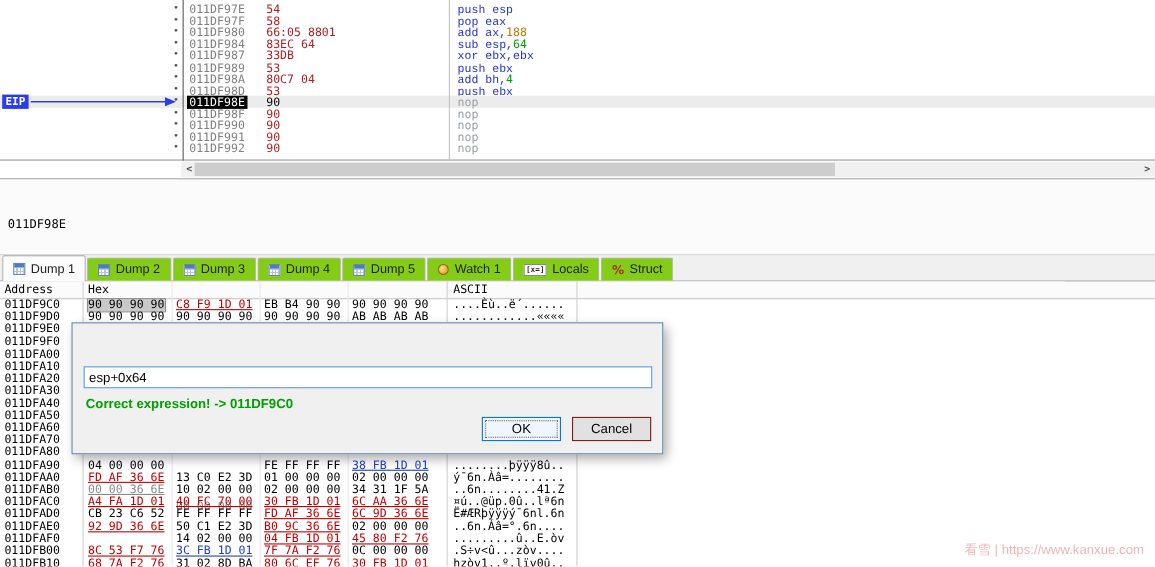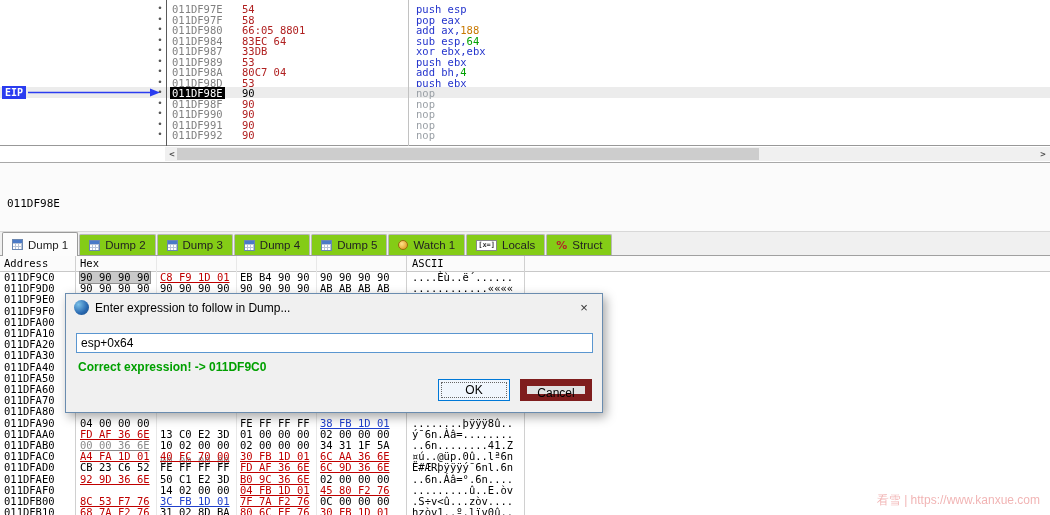--- a/index.html
+++ b/index.html
@@ -15,21 +15,21 @@
   #vl2 { left:408px; background:#c2c2c2; }
   .drow { position:absolute; left:0; width:100%; height:10.5px; line-height:10.5px;
           font:10.5px "DejaVu Sans Mono", monospace; white-space:pre; }
   .drow.current { background:#ececec; }
   .ddot  { position:absolute; left:154px; width:12px; text-align:center; color:#555; font-size:9px; }
   .daddr { position:absolute; left:172px; color:#808080; }
   .daddr.cur { background:#000; color:#fff; left:170px; padding:0 2px; }
   .dbytes { position:absolute; left:242px; color:#b02020; }
   .dbytes.curb { color:#000; }
   .dinstr { position:absolute; left:416px; }
-  .t-i   { color:#2333cc; }
+  .t-i   { color:#2333cc;font-family:Liberation Mono, monospace; }
   .t-n1  { color:#c87800; }
   .t-n2  { color:#00a000; }
   .t-nop { color:#9aa0a6; }
   #eip-label { position:absolute; left:2px; top:86px; background:#2a3cf0; color:#fff;
                font:bold 10px "DejaVu Sans Mono", monospace; padding:1px 3px; }
   #eip-arrow { position:absolute; left:0; top:0; }
 
   
   #hscroll { position:absolute; left:165px; top:147px; width:885px; height:14px; background:#f0f0f0; }
   .sb-btn { position:absolute; top:0; width:14px; height:14px; text-align:center;
@@ -91,21 +91,21 @@
               background: radial-gradient(circle at 30% 30%, #7ac0e8, #2868b0 60%, #184a80); }
   .dlg-title-text { flex:0 1 auto; }
   .dlg-close { margin-left:auto; width:32px; height:27px; text-align:center; line-height:27px;
                font-size:13px; color:#333; }
   .dlg-input { position:absolute; left:10px; top:39px; width:517px; height:20px;
                border:1px solid #5a96d0; background:#fff; font:12px "Liberation Sans", sans-serif;
                padding:0 4px; color:#000; }
   .dlg-msg { position:absolute; left:12px; top:66px; font:bold 12px "Liberation Sans", sans-serif; color:#00a000; }
   .dlg-btn { position:absolute; top:85px; width:72px; height:22px; font:12px "Liberation Sans", sans-serif; }
   .dlg-ok { left:372px; background:#f0f6fd; border:1px solid #0078d7; outline:1px dotted #666; outline-offset:-4px; }
-  .dlg-cancel { left:454px; background:#e1e1e1; border:7px solid #7f1d1d; }
+  .dlg-cancel { left:454px; background:#e1e1e1; border:1px solid #7f1d1d; }
 
   
   #watermark { position:absolute; right:10px; bottom:6px; font-size:12px; color:#e05858; opacity:0.45; }
 </style>
 </head>
 <body>
 
 <div id="disasm-pane">
   <div id="disasm-rows">
       <div class="drow" style="top: 3px;"><span class="ddot">•</span><span class="daddr">011DF97E</span><span class="dbytes">54</span><span class="dinstr"><span class="t-i">push esp</span></span></div>
@@ -212,24 +212,19 @@
       <div class="hrow" style="top: 179.2px;"><span class="haddr">011DFAC0</span><span class="hgrp s-r" style="left: 80px; text-decoration: underline;">A4 FA 1D 01</span><span class="hgrp s-r" style="left: 160px;">40 FC 70 00</span><span class="hgrp s-r" style="left: 240px;">30 FB 1D 01</span><span class="hgrp s-r" style="left: 320px;">6C AA 36 6E</span><span class="hascii">¤ú..@üp.0û..lª6n</span></div>
       <div class="hrow" style="top: 190.4px;"><span class="haddr">011DFAD0</span><span class="hgrp s-k" style="left: 80px;">CB 23 C6 52</span><span class="hgrp s-k" style="left: 160px;">FE FF FF FF</span><span class="hgrp s-r" style="left: 240px;">FD AF 36 6E</span><span class="hgrp s-r" style="left: 320px;">6C 9D 36 6E</span><span class="hascii">Ë#ÆRþÿÿÿý¯6nl.6n</span></div>
       <div class="hrow" style="top: 201.6px;"><span class="haddr">011DFAE0</span><span class="hgrp s-r" style="left: 80px;">92 9D 36 6E</span><span class="hgrp s-k" style="left: 160px;">50 C1 E2 3D</span><span class="hgrp s-r" style="left: 240px;">B0 9C 36 6E</span><span class="hgrp s-k" style="left: 320px;">02 00 00 00</span><span class="hascii">..6n.Áâ=°.6n....</span></div>
       <div class="hrow" style="top: 212.8px;"><span class="haddr">011DFAF0</span><span class="hgrp s-g" style="left: 80px;">00 00 00 00</span><span class="hgrp s-k" style="left: 160px;">14 02 00 00</span><span class="hgrp s-r" style="left: 240px;">04 FB 1D 01</span><span class="hgrp s-r" style="left: 320px;">45 80 F2 76</span><span class="hascii">.........û..E.òv</span></div>
       <div class="hrow" style="top: 224px;"><span class="haddr">011DFB00</span><span class="hgrp s-r" style="left: 80px;">8C 53 F7 76</span><span class="hgrp s-b" style="left: 160px;">3C FB 1D 01</span><span class="hgrp s-r" style="left: 240px;">7F 7A F2 76</span><span class="hgrp s-k" style="left: 320px;">0C 00 00 00</span><span class="hascii">.S÷v&lt;û...zòv....</span></div>
       <div class="hrow" style="top: 235.2px;"><span class="haddr">011DFB10</span><span class="hgrp s-r" style="left: 80px;">68 7A F2 76</span><span class="hgrp s-k" style="left: 160px;">31 02 8D BA</span><span class="hgrp s-r" style="left: 240px;">80 6C EF 76</span><span class="hgrp s-r" style="left: 320px;">30 FB 1D 01</span><span class="hascii">hzòv1..º.lïv0û..</span></div>
     </div>
 </div>
 
 <div id="dialog">
-  <div class="dlg-title">
-    <span class="dlg-icon"></span>
-    <span class="dlg-title-text">Enter expression to follow in Dump...</span>
-    <span class="dlg-close"><span>×</span></span>
-  </div>
   <input class="dlg-input" value="esp+0x64" style="">
   <div class="dlg-msg">Correct expression! -&gt; 011DF9C0</div>
   <button class="dlg-btn dlg-ok">OK</button>
   <button class="dlg-btn dlg-cancel">Cancel</button>
 </div>
 
 <div id="watermark">看雪 | https://www.kanxue.com</div>
 
 </body></html>

